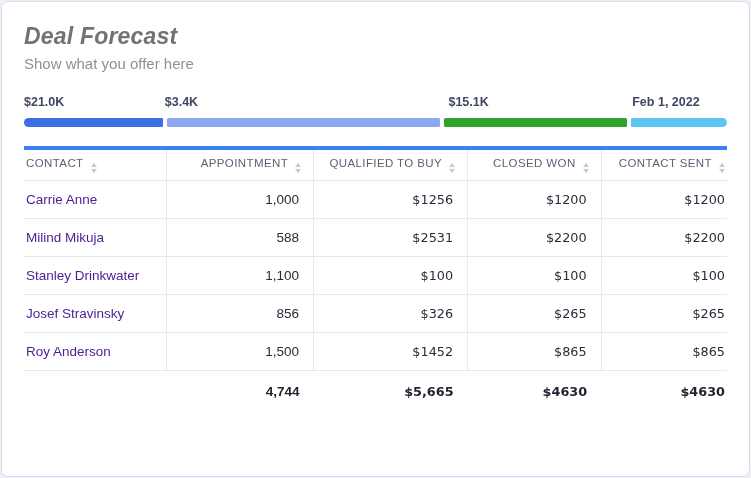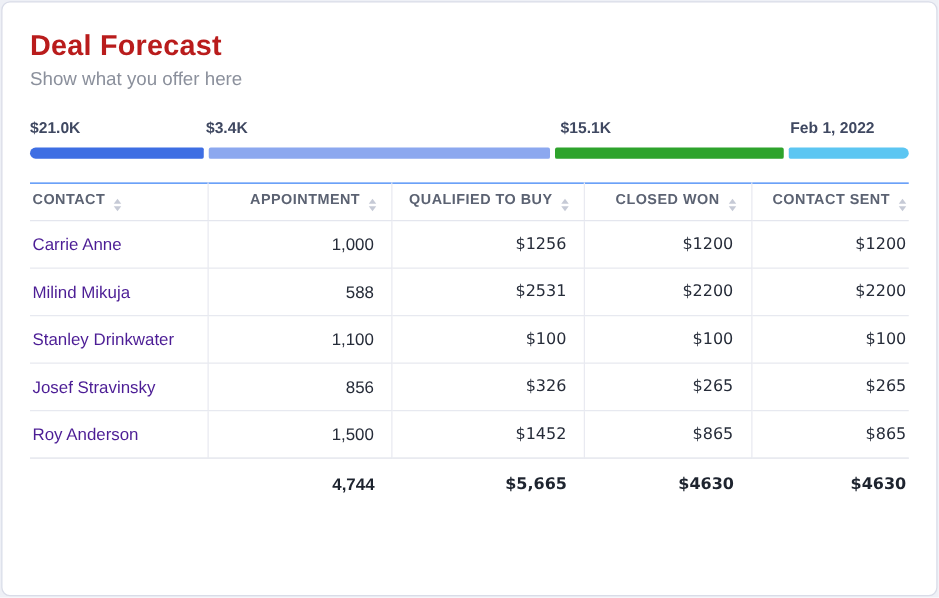--- a/index.html
+++ b/index.html
@@ -12,42 +12,42 @@
   }
   .card {
     position:absolute; inset:1px;
     background:#ffffff;
     border:1px solid #d9dce8;
     border-radius:7px;
     padding:0 22px;
   }
   
   .title-row { margin-top:21px; display:flex; align-items:baseline; white-space:nowrap; }
-  .page-title { font-size:23px; font-weight:700; color:#b91c1c; letter-spacing:0.2px; }
+  .page-title { font-size:23px; font-weight:700; color:#737373; letter-spacing:0.2px;font-style:italic; }
   .page-amount { font-size:23px; font-weight:400; color:#2e3440; margin-left:9px; }
   .subtitle { margin-top:5px; font-size:15px; color:#8b909c; }
   
   .bar-labels {
     display:flex; gap:4px; margin-top:23px;
     font-size:12.5px; font-weight:700; color:#3f4861;
   }
   .bar-label { flex-basis:0; white-space:nowrap; overflow:visible; }
   .bar { display:flex; gap:4px; margin-top:9px; height:9px; }
   .bar-seg { flex-basis:0; border-radius:1.5px; }
   .bar-seg:first-child { border-top-left-radius:5px; border-bottom-left-radius:5px; }
   .bar-seg:last-child { border-top-right-radius:5px; border-bottom-right-radius:5px; }
   
   .section-title { margin-top:30px; font-size:17.5px; font-weight:700; color:#14171f; }
   
   table { width:100%; border-collapse:collapse; table-layout:fixed; margin-top:19px; }
   thead th {
-    border-top:1px solid #3b82f6;
+    border-top:4px solid #3b82f6;
     border-bottom:1px solid #e4e6ee;
     border-right:1px solid #e9eaf1;
-    font-size:11.5px; font-weight:700; letter-spacing:0.4px;
+    font-size:11.5px; font-weight:400; letter-spacing:0.4px;
     color:#5b6272;
     padding:7px 12px 7px 0;
     text-align:right;
     white-space:nowrap;
   }
   thead th:last-child { border-right:none; padding-right:2px; }
   thead th.align-left { text-align:left; padding-left:2px; }
   .sort-icon { display:inline-flex; flex-direction:column; gap:2px; margin-left:7px; vertical-align:0px; }
   .tri-up { width:0; height:0; border-left:3.5px solid transparent; border-right:3.5px solid transparent; border-bottom:4px solid #c6cad6; }
   .tri-down { width:0; height:0; border-left:3.5px solid transparent; border-right:3.5px solid transparent; border-top:4px solid #c6cad6; }

